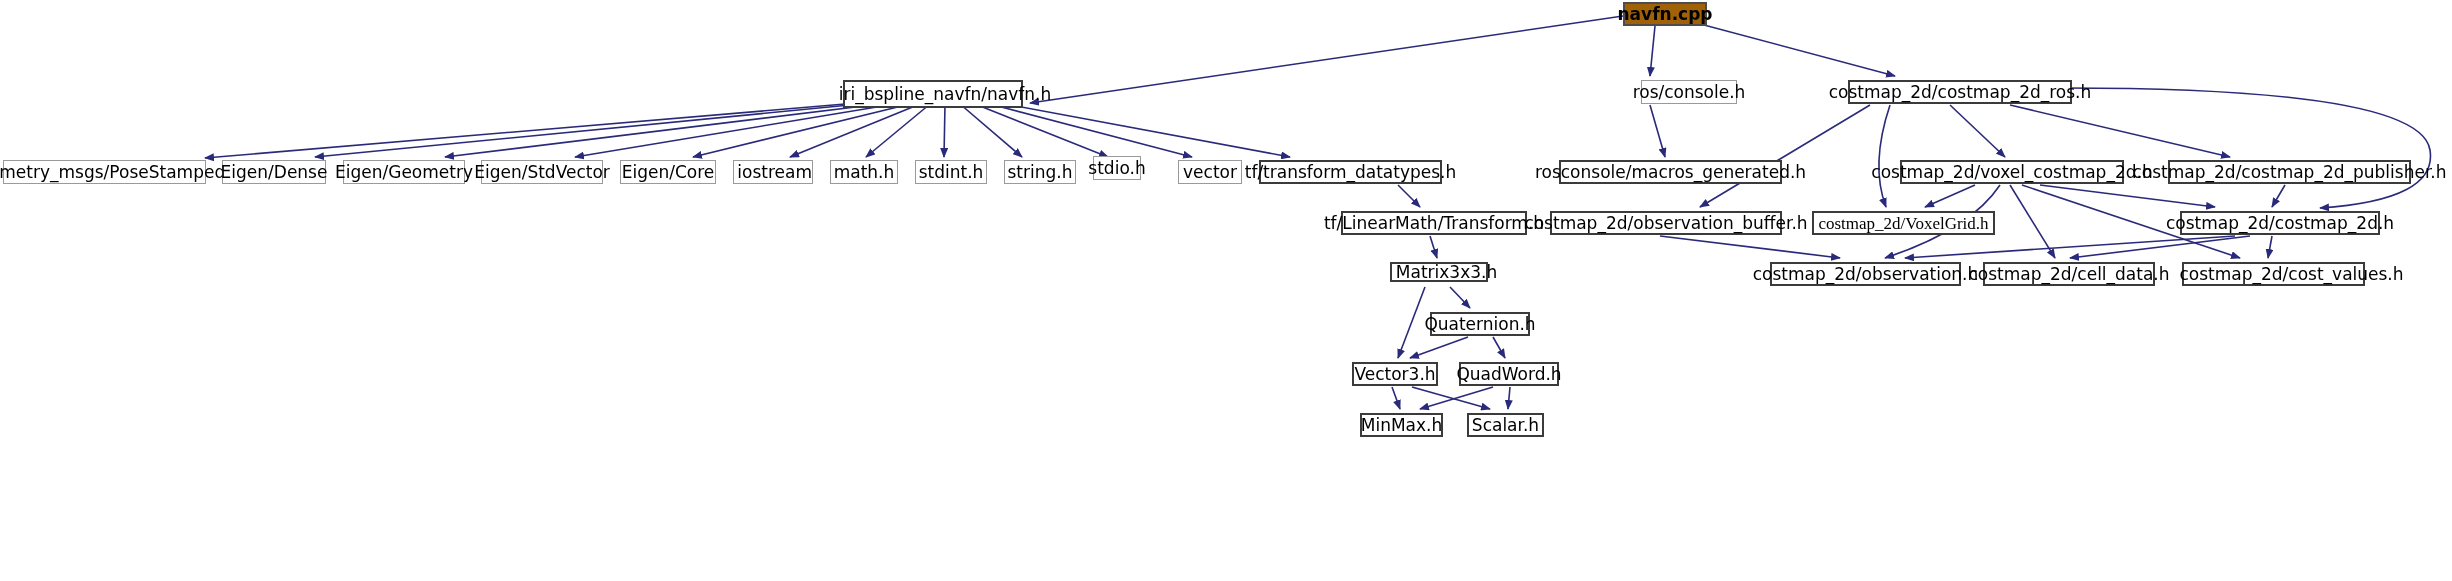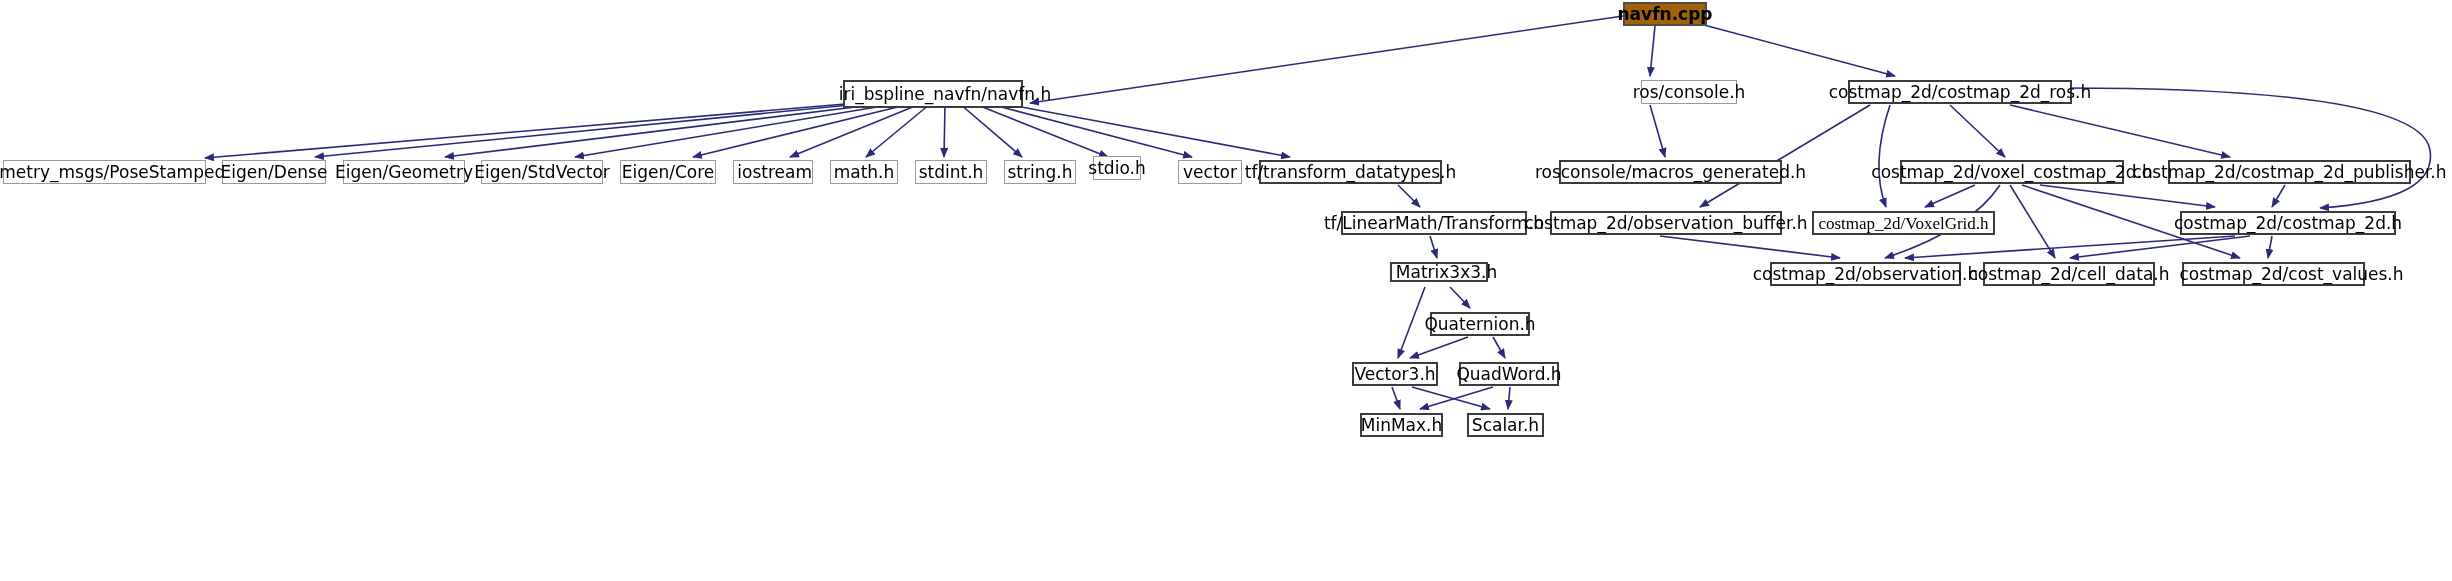--- a/index.html
+++ b/index.html
@@ -127,21 +127,21 @@
       </div>
       <div class="node strong" style="left: 1341px; top: 211px; width: 186px; height: 24px;">
         <span>tf/LinearMath/Transform.h</span>
       </div>
       <div class="node strong" style="left: 1550px; top: 211px; width: 232px; height: 24px;">
         <span>costmap_2d/observation_buffer.h</span>
       </div>
       <div class="node strong" style="left: 1812px; top: 211px; width: 183px; height: 24px; font-family: Liberation Serif, serif;">
         <span>costmap_2d/VoxelGrid.h</span>
       </div>
-      <div class="node strong" style="left: 2180px; top: 211px; width: 216px; height: 24px;">
+      <div class="node strong" style="left: 2180px; top: 211px; width: 200px; height: 24px;">
         <span>costmap_2d/costmap_2d.h</span>
       </div>
       <div class="node strong" style="left: 1390px; top: 262px; width: 98px; height: 20px; padding-left: 15px;">
         <span>Matrix3x3.h</span>
       </div>
       <div class="node strong" style="left: 1770px; top: 262px; width: 191px; height: 24px;">
         <span>costmap_2d/observation.h</span>
       </div>
       <div class="node strong" style="left: 1983px; top: 262px; width: 172px; height: 24px;">
         <span>costmap_2d/cell_data.h</span>

